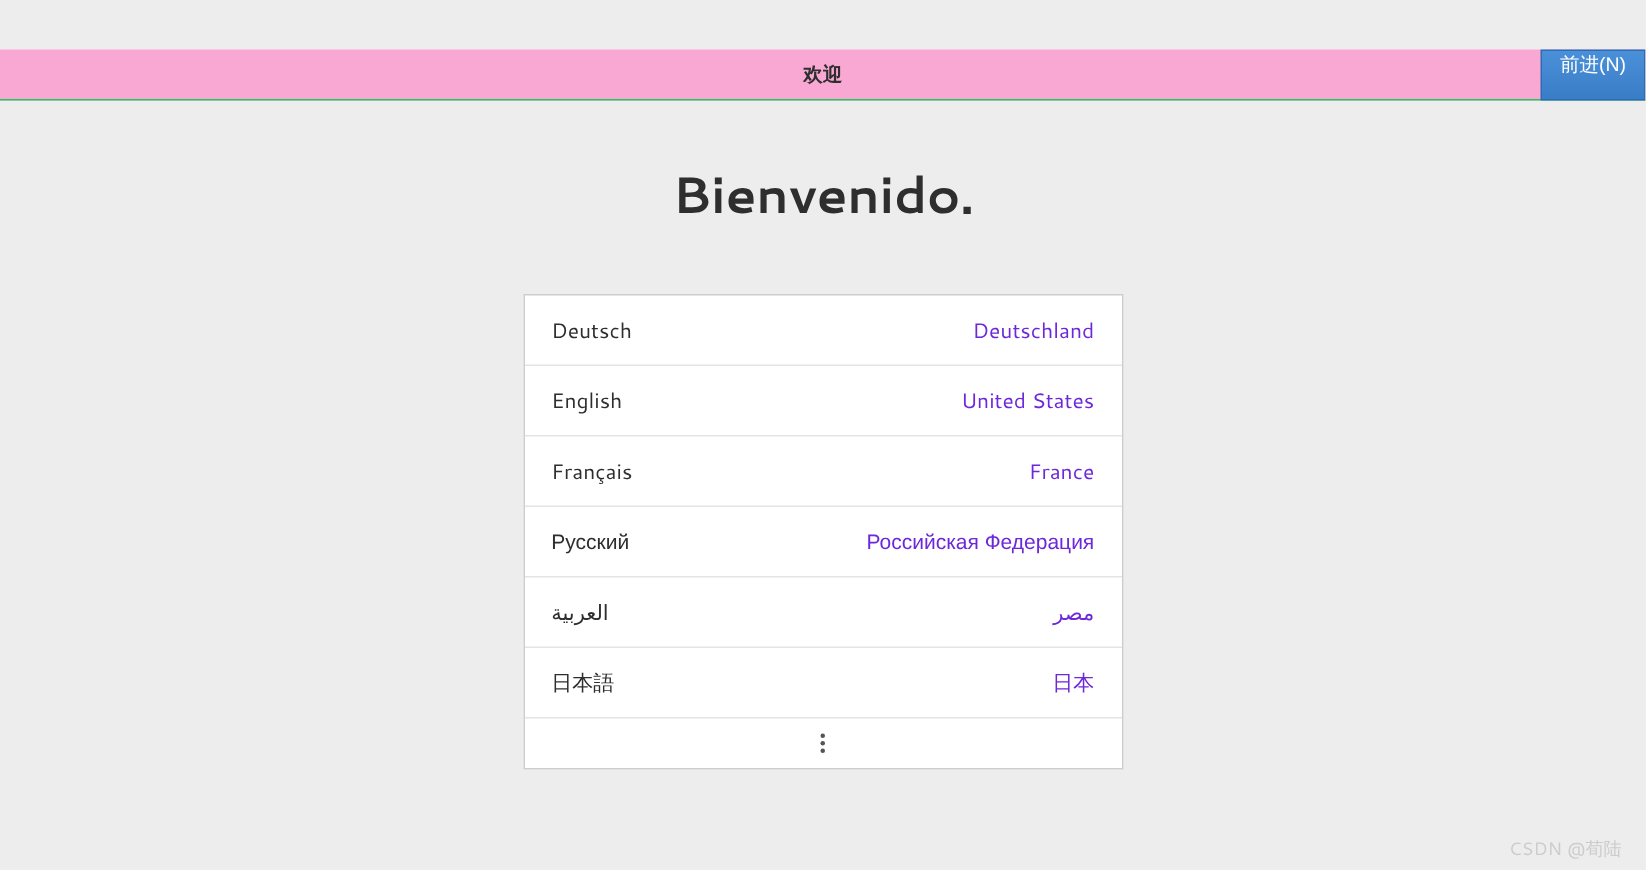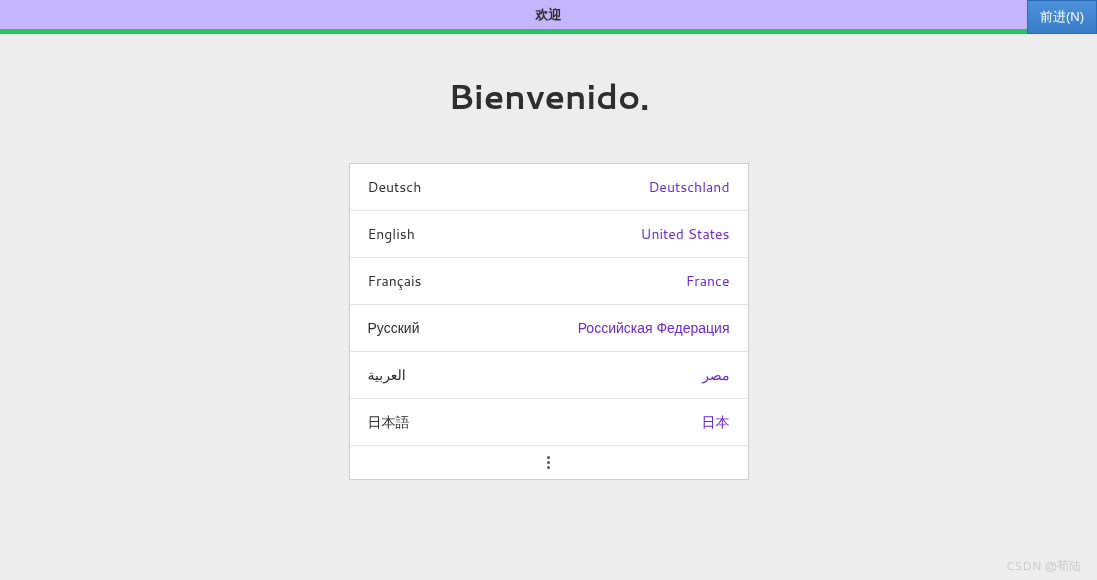--- a/index.html
+++ b/index.html
@@ -9,46 +9,47 @@
     }
     body {
       font-family: -apple-system, BlinkMacSystemFont, "Segoe UI", Cantarell, sans-serif;
       background: #ededed;
       width: 1097px;
       height: 580px;
       overflow: hidden;
       position: relative;
     }
     .header {
-      background: #c4b5fd;
+      background: #f9a8d4;
       height: 34px;
-      border-bottom: 5px solid #22c55e;
+      border-bottom: 1px solid #22c55e;
       display: flex;
       align-items: center;
       justify-content: center;
       position: relative;
+      margin-top: 33px;
     }
     .header-title {
       font-size: 13px;
       font-weight: 600;
       color: #2e2e2e;
     }
     .next-button {
       position: absolute;
       right: 0;
       top: 0;
       height: 34px;
       padding: 0 12px;
       background: linear-gradient(to bottom, #4a90d9, #3a7dc7);
       border: 1px solid #2a6db5;
       color: #fff;
       font-size: 13px;
       cursor: pointer;
       display: flex;
-      align-items: center;
+      align-items: flex-start;
     }
     .content {
       display: flex;
       flex-direction: column;
       align-items: center;
       padding-top: 38px;
     }
     .welcome-title {
       font-size: 34px;
       font-weight: 700;

